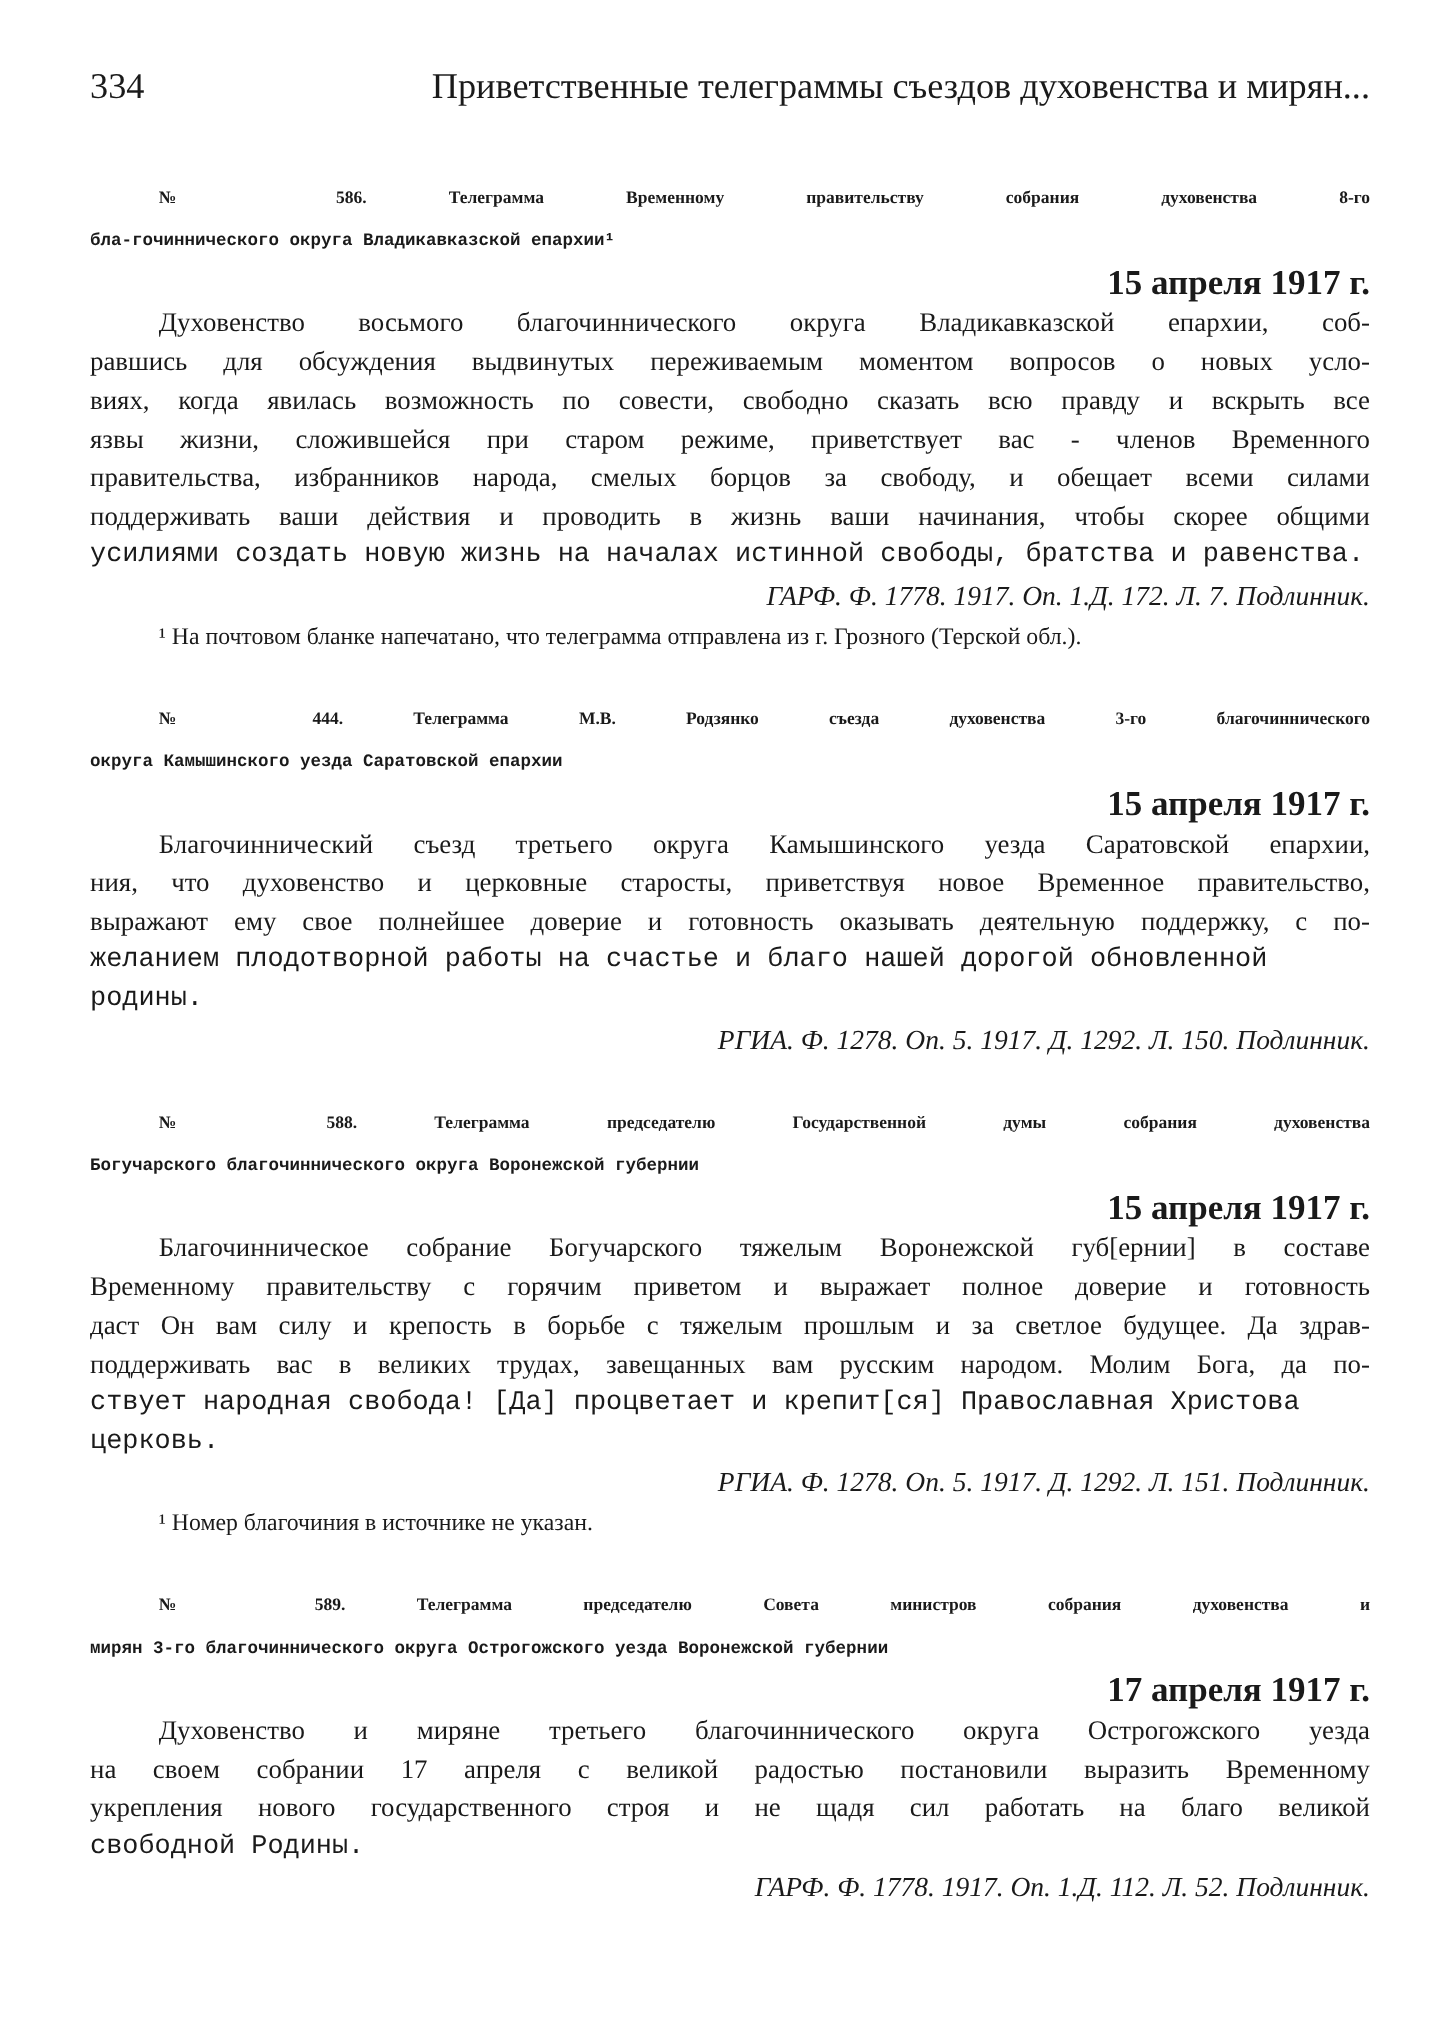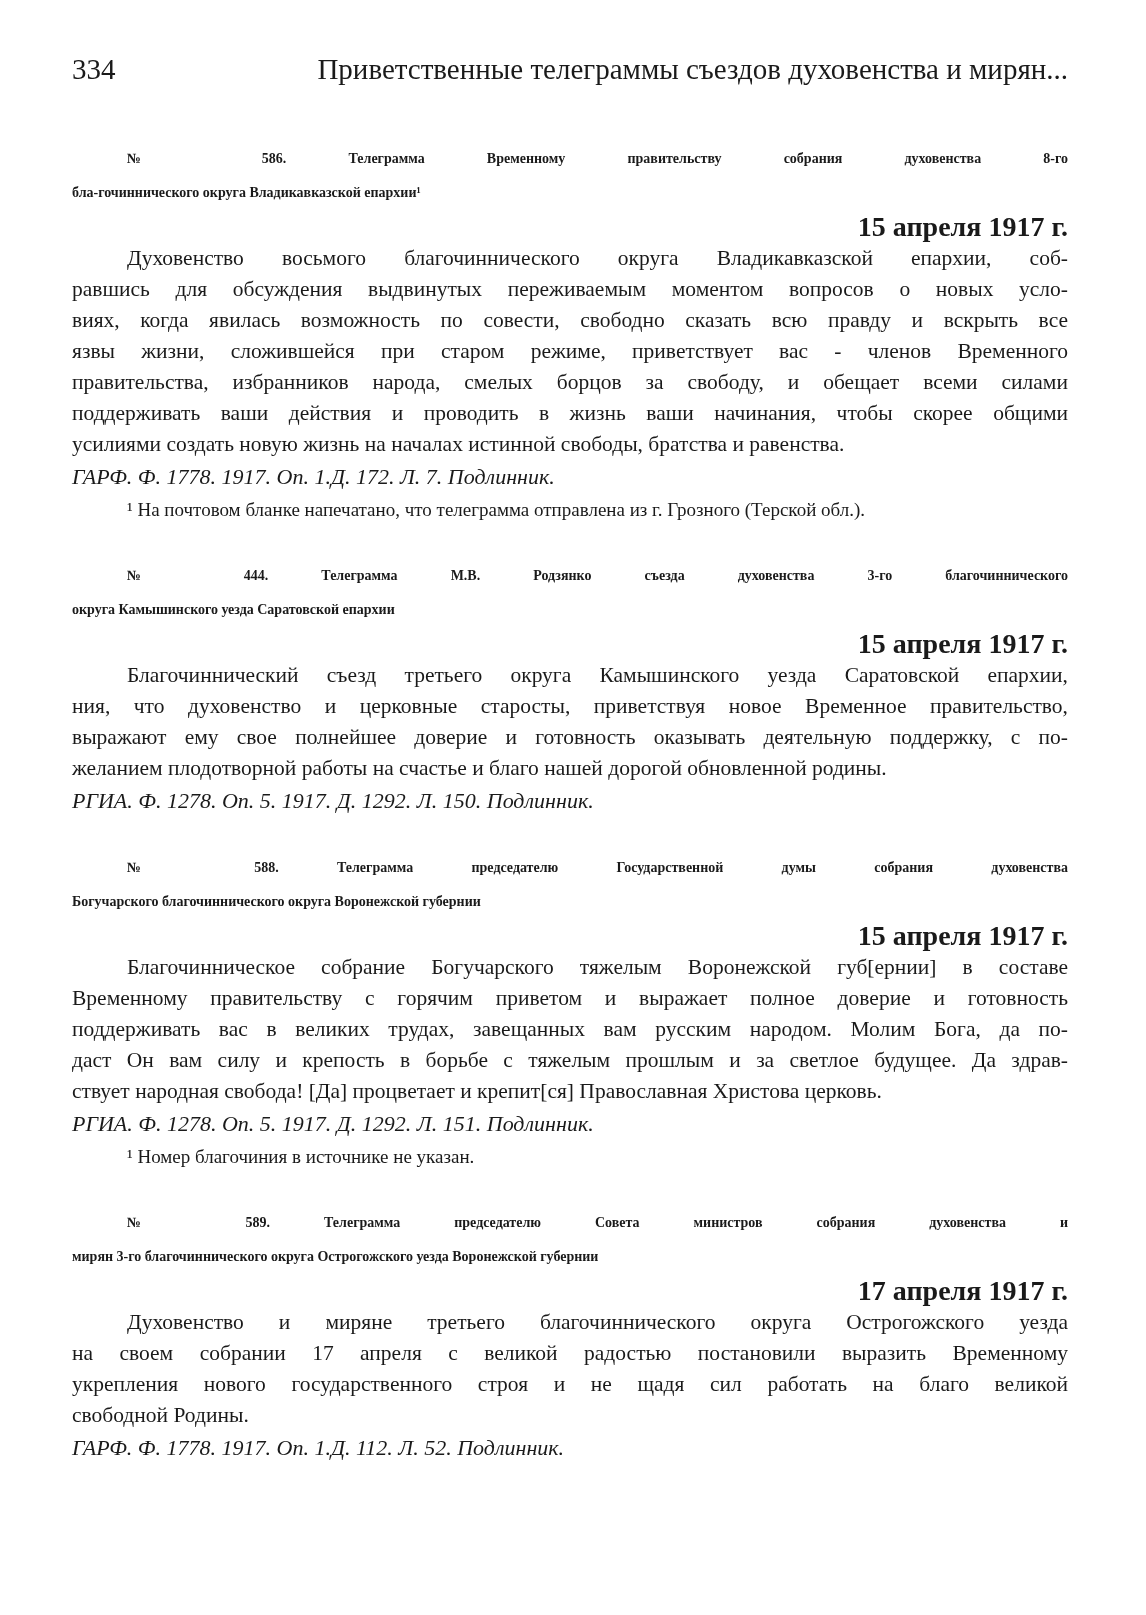--- a/index.html
+++ b/index.html
@@ -11,21 +11,21 @@
     width: 1146px;
     height: 1615px;
     font-family: "Liberation Serif", "DejaVu Serif", serif;
     color: #1a1a1a;
     -webkit-font-smoothing: antialiased;
   }
   .page {
     box-sizing: border-box;
     width: 1146px;
     height: 1615px;
-    padding: 52px 78px 0 72px;
+    padding: 52px 50px 0 72px;
     overflow: hidden;
     background: #ffffff;
   }
   .header {
     display: flex;
     justify-content: space-between;
     align-items: baseline;
   }
   .pagenum {
     font-size: 29px;
@@ -42,39 +42,41 @@
     font-weight: bold;
     font-size: 14px;
     line-height: 34px;
   }
   .line { min-height: 1em; }
   .jline {
     text-align: justify;
     text-align-last: justify;
   }
   .plain {
-    text-align: center;
+    text-align: left;
     text-align-last: left;
+    font-family: Liberation Mono, monospace;
   }
   .indent { text-indent: 55px; }
 
   .date {
     font-weight: bold;
     font-size: 28px;
     line-height: 33px;
     text-align: right;
   }
   .body-text {
     font-size: 21.5px;
     line-height: 31px;
   }
   .source {
     font-style: italic;
     font-size: 22px;
     line-height: 33px;
+    text-align: right;
   }
   .footnote {
     font-size: 19px;
     line-height: 30px;
     text-indent: 55px;
     margin-top: 2px;
   }
 </style>
 </head>
 <body>
@@ -119,22 +121,22 @@
       </section>
       <section class="document">
         <div class="title">
           <div class="line jline indent">№ 588. Телеграмма председателю Государственной думы собрания духовенства</div>
           <div class="line plain">Богучарского благочиннического округа Воронежской губернии</div>
         </div>
         <div class="date">15 апреля 1917 г.</div>
         <div class="body-text">
           <div class="line jline indent">Благочинническое собрание Богучарского тяжелым Воронежской губ[ернии] в составе</div>
           <div class="line jline">Временному правительству с горячим приветом и выражает полное доверие и готовность</div>
+          <div class="line jline">даст Он вам силу и крепость в борьбе с тяжелым прошлым и за светлое будущее. Да здрав-</div>
           <div class="line jline">поддерживать вас в великих трудах, завещанных вам русским народом. Молим Бога, да по-</div>
-          <div class="line jline">даст Он вам силу и крепость в борьбе с тяжелым прошлым и за светлое будущее. Да здрав-</div>
           <div class="line plain">ствует народная свобода! [Да] процветает и крепит[ся] Православная Христова церковь.</div>
         </div>
         <div class="source">РГИА. Ф. 1278. Оп. 5. 1917. Д. 1292. Л. 151. Подлинник.</div>
         <div class="footnote">¹ Номер благочиния в источнике не указан.</div>
       </section>
       <section class="document">
         <div class="title">
           <div class="line jline indent">№ 589. Телеграмма председателю Совета министров собрания духовенства и</div>
           <div class="line plain">мирян 3-го благочиннического округа Острогожского уезда Воронежской губернии</div>
         </div>

